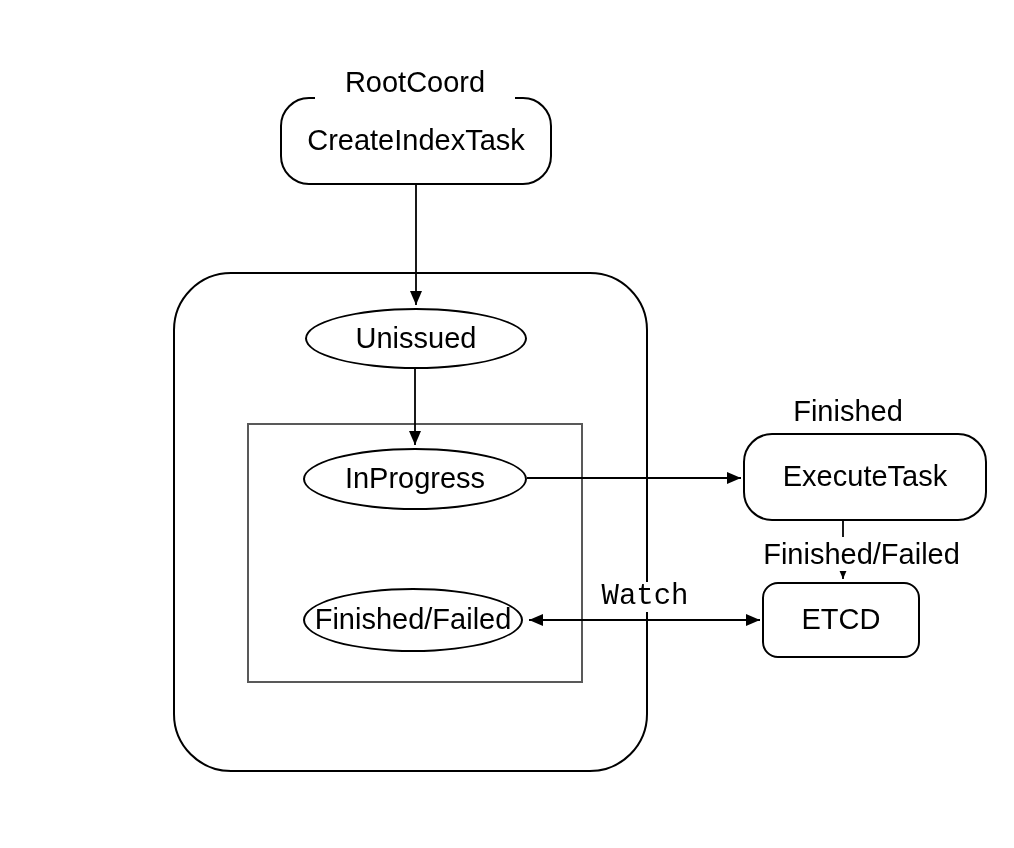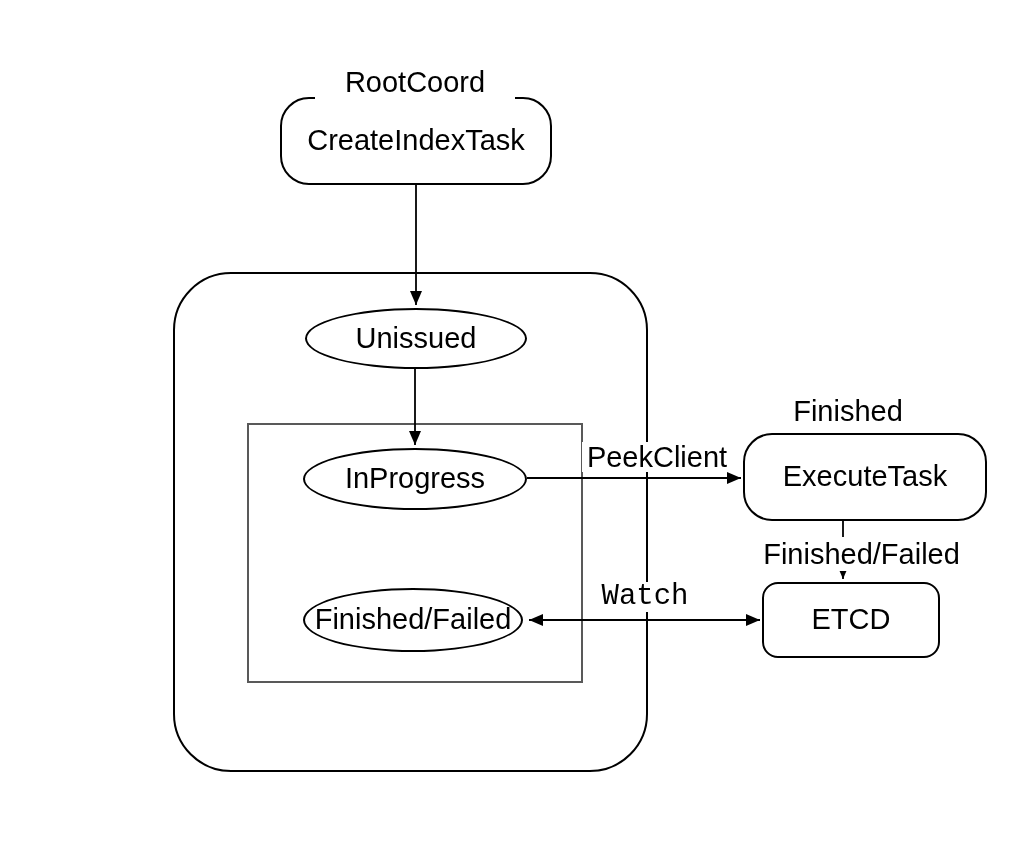--- a/index.html
+++ b/index.html
@@ -48,21 +48,21 @@
     z-index: 2;
   }
   .rounded { border-radius: 29px; }
   .ellipse { border-radius: 50%; }
 
   .node-create-index-task { left: 280px; top: 97px;  width: 272px; height: 88px; }
   .node-unissued          { left: 305px; top: 308px; width: 222px; height: 61px; }
   .node-in-progress       { left: 303px; top: 448px; width: 224px; height: 62px; }
   .node-finished-failed   { left: 303px; top: 588px; width: 220px; height: 64px; }
   .node-execute-task      { left: 743px; top: 433px; width: 244px; height: 88px; }
-  .node-etcd              { left: 762px; top: 582px; width: 178px; height: 76px; border-radius: 16px; }
+  .node-etcd              { left: 762px; top: 582px; width: 158px; height: 76px; border-radius: 16px; }
 
   .edges-layer {
     position: absolute;
     left: 0; top: 0;
     width: 1014px;
     height: 848px;
     z-index: 3;
     pointer-events: none;
   }
   .lbl {
@@ -126,19 +126,18 @@
   <div class="node node-etcd">
     <span>ETCD</span>
   </div>
 
   <div class="lbl lbl-root-coord">RootCoord</div>
 
 
 
   <div class="lbl lbl-index-node">Finished</div>
 
-  <div class="lbl lbl-peek-client">PeekClient</div>
 
   <div class="lbl lbl-finished-failed">Finished/Failed</div>
 
   <div class="lbl lbl-watch">Watch</div>
 
 </div>
 
 </body></html>

